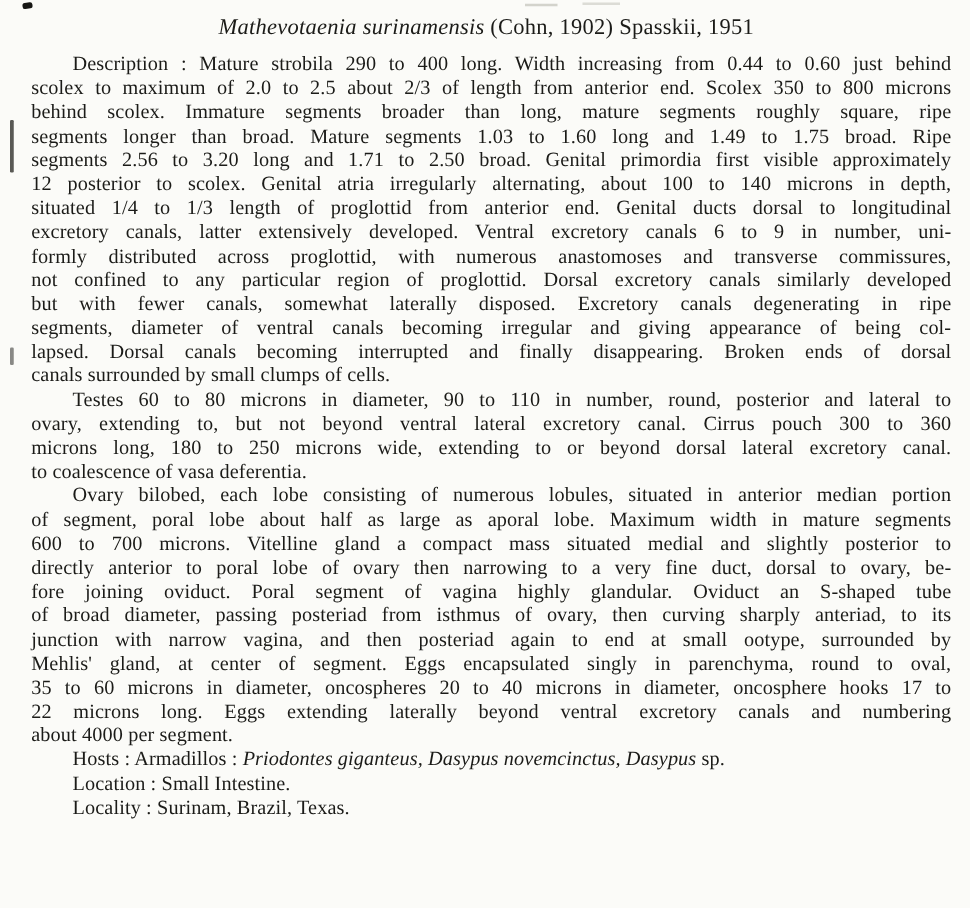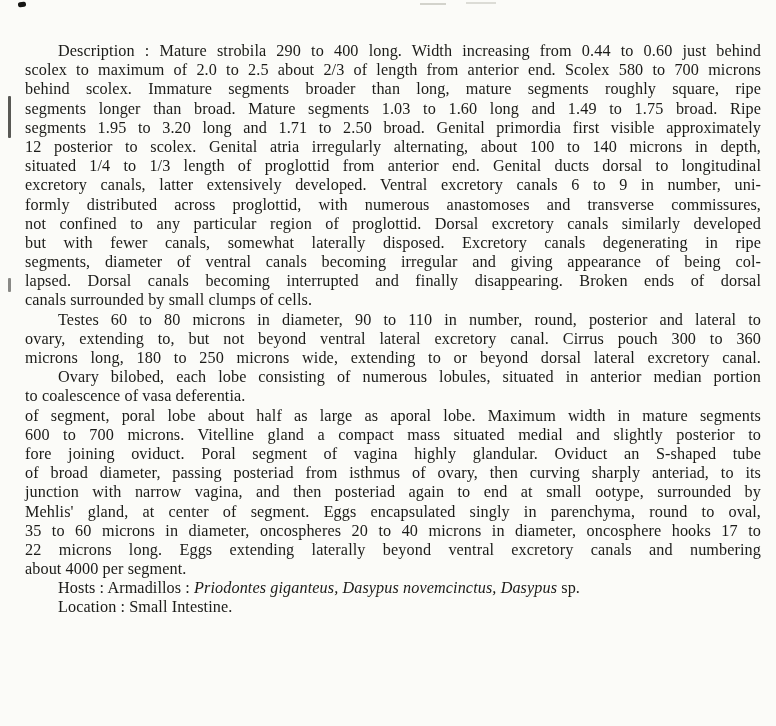--- a/index.html
+++ b/index.html
@@ -58,47 +58,50 @@
 <body>
 
 <div class="page">
 
   <div class="artifact a-corner"></div>
   <div class="artifact a-leftline"></div>
   <div class="artifact a-leftdot"></div>
   <div class="artifact a-topdash1"></div>
   <div class="artifact a-topdash2"></div>
 
+  <div class="title"><span class="it">Mathevotaenia surinamensis</span><span> (Cohn, 1902) Spasskii, 1951</span></div>
 
   <div class="body-text">
       <div class="line indent"><span>Description : Mature strobila 290 to 400 long. Width increasing from 0.44 to 0.60 just behind</span></div>
-      <div class="line"><span>scolex to maximum of 2.0 to 2.5 about 2/3 of length from anterior end. Scolex 580 to 700 microns</span></div>
+      <div class="line"><span>scolex to maximum of 2.0 to 2.5 about 2/3 of length from anterior end. Scolex 350 to 800 microns</span></div>
       <div class="line"><span>behind scolex. Immature segments broader than long, mature segments roughly square, ripe</span></div>
       <div class="line"><span>segments longer than broad. Mature segments 1.03 to 1.60 long and 1.49 to 1.75 broad. Ripe</span></div>
-      <div class="line"><span>segments 1.95 to 3.20 long and 1.71 to 2.50 broad. Genital primordia first visible approximately</span></div>
+      <div class="line"><span>segments 2.56 to 3.20 long and 1.71 to 2.50 broad. Genital primordia first visible approximately</span></div>
       <div class="line"><span>12 posterior to scolex. Genital atria irregularly alternating, about 100 to 140 microns in depth,</span></div>
       <div class="line"><span>situated 1/4 to 1/3 length of proglottid from anterior end. Genital ducts dorsal to longitudinal</span></div>
       <div class="line"><span>excretory canals, latter extensively developed. Ventral excretory canals 6 to 9 in number, uni-</span></div>
       <div class="line"><span>formly distributed across proglottid, with numerous anastomoses and transverse commissures,</span></div>
       <div class="line"><span>not confined to any particular region of proglottid. Dorsal excretory canals similarly developed</span></div>
       <div class="line"><span>but with fewer canals, somewhat laterally disposed. Excretory canals degenerating in ripe</span></div>
       <div class="line"><span>segments, diameter of ventral canals becoming irregular and giving appearance of being col-</span></div>
       <div class="line"><span>lapsed. Dorsal canals becoming interrupted and finally disappearing. Broken ends of dorsal</span></div>
       <div class="line last"><span>canals surrounded by small clumps of cells.</span></div>
       <div class="line indent"><span>Testes 60 to 80 microns in diameter, 90 to 110 in number, round, posterior and lateral to</span></div>
       <div class="line"><span>ovary, extending to, but not beyond ventral lateral excretory canal. Cirrus pouch 300 to 360</span></div>
       <div class="line"><span>microns long, 180 to 250 microns wide, extending to or beyond dorsal lateral excretory canal.</span></div>
+      <div class="line last"><span>to coalescence of vasa deferentia.</span></div>
       <div class="line indent"><span>Ovary bilobed, each lobe consisting of numerous lobules, situated in anterior median portion</span></div>
-      <div class="line last"><span>to coalescence of vasa deferentia.</span></div>
       <div class="line"><span>of segment, poral lobe about half as large as aporal lobe. Maximum width in mature segments</span></div>
       <div class="line"><span>600 to 700 microns. Vitelline gland a compact mass situated medial and slightly posterior to</span></div>
+      <div class="line"><span>directly anterior to poral lobe of ovary then narrowing to a very fine duct, dorsal to ovary, be-</span></div>
       <div class="line"><span>fore joining oviduct. Poral segment of vagina highly glandular. Oviduct an S-shaped tube</span></div>
       <div class="line"><span>of broad diameter, passing posteriad from isthmus of ovary, then curving sharply anteriad, to its</span></div>
       <div class="line"><span>junction with narrow vagina, and then posteriad again to end at small ootype, surrounded by</span></div>
       <div class="line"><span>Mehlis' gland, at center of segment. Eggs encapsulated singly in parenchyma, round to oval,</span></div>
       <div class="line"><span>35 to 60 microns in diameter, oncospheres 20 to 40 microns in diameter, oncosphere hooks 17 to</span></div>
       <div class="line"><span>22 microns long. Eggs extending laterally beyond ventral excretory canals and numbering</span></div>
       <div class="line last"><span>about 4000 per segment.</span></div>
       <div class="line indent last"><span>Hosts : Armadillos : </span><span class="it">Priodontes giganteus, Dasypus novemcinctus, Dasypus</span><span> sp.</span></div>
       <div class="line indent last"><span>Location : Small Intestine.</span></div>
+      <div class="line indent last"><span>Locality : Surinam, Brazil, Texas.</span></div>
     </div>
 
 </div>
 
 </body></html>

